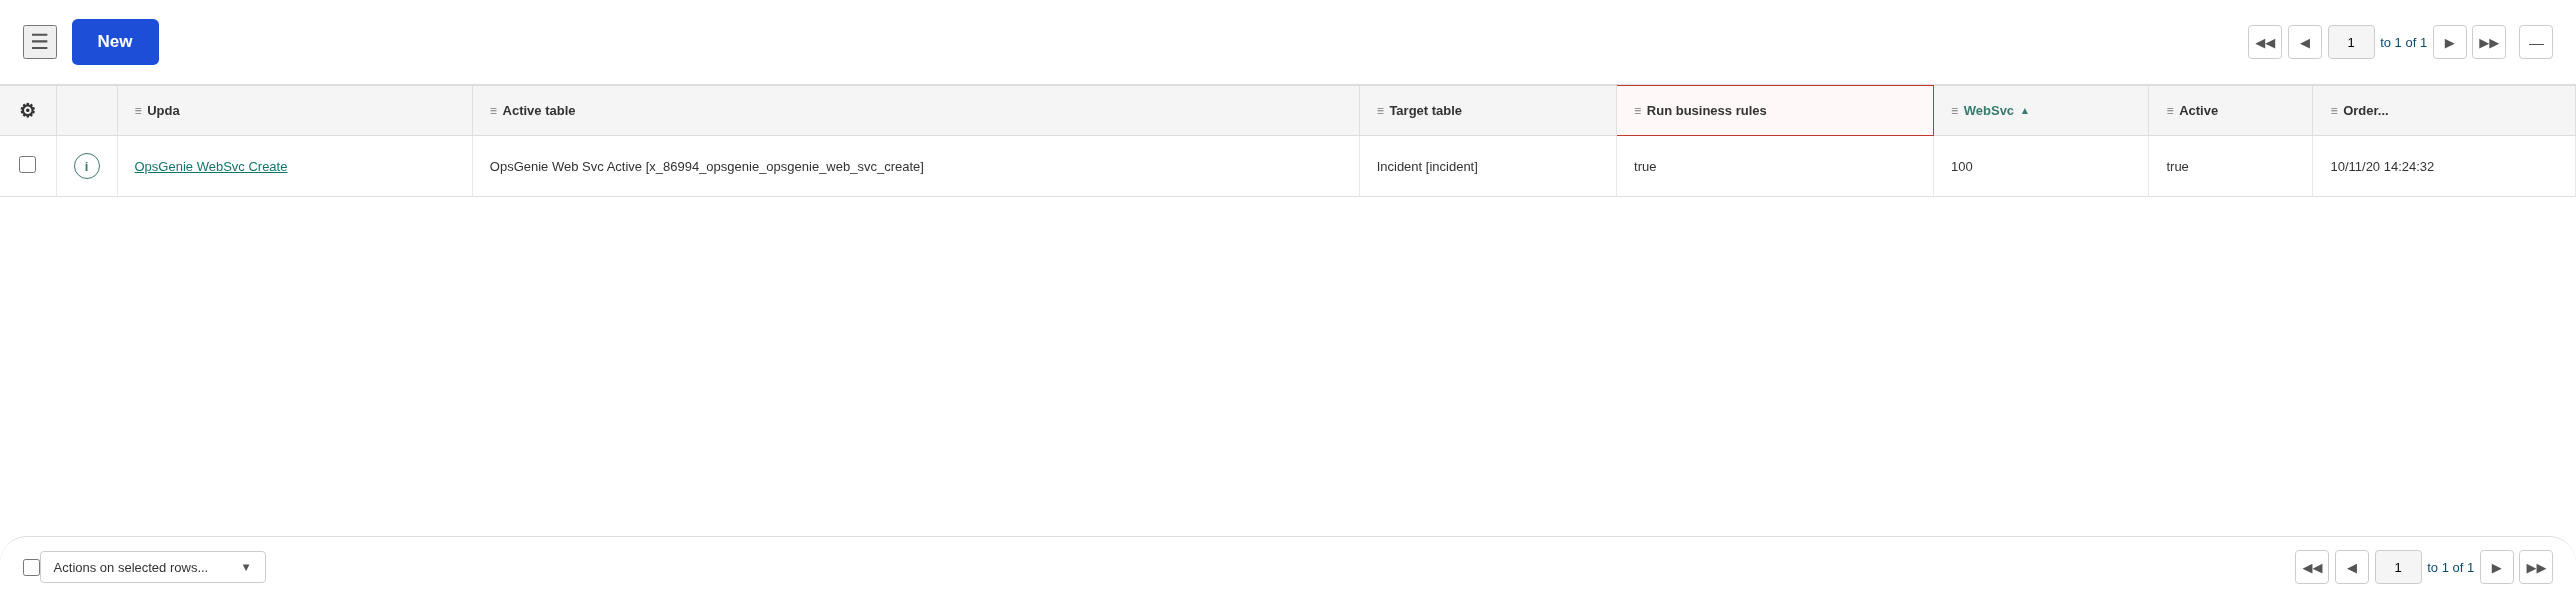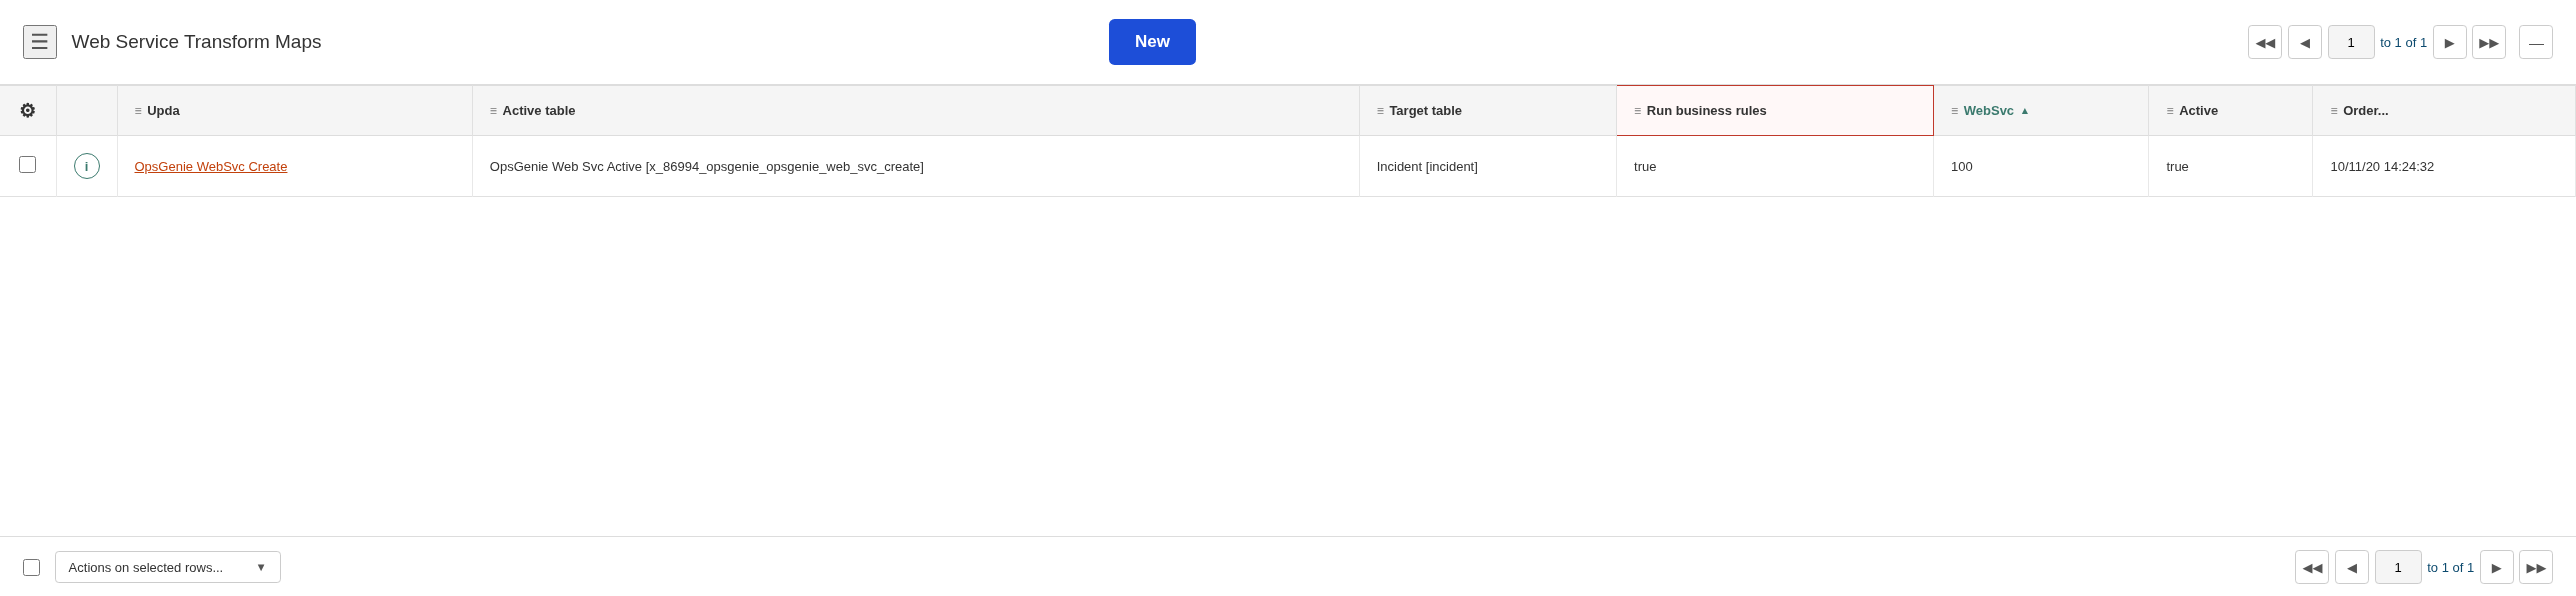--- a/index.html
+++ b/index.html
@@ -173,32 +173,32 @@
       border-radius: 50%;
       display: inline-flex;
       align-items: center;
       justify-content: center;
       color: #3b7a6e;
       font-size: 13px;
       font-weight: 700;
       cursor: pointer;
     }
     .record-link {
-      color: #c2410c;
+      color: #0f766e;
       text-decoration: underline;
       cursor: pointer;
     }
     
     .footer {
       display: flex;
       align-items: center;
       padding: 13px 22.6px;
       border-top: 0.9px solid #ddd;
       background: #fff;
-      gap: 15px;
+      border-radius: 27px;
     }
     .actions-dropdown {
       display: flex;
       align-items: center;
       gap: 7.5px;
       border: 0.9px solid #ccc;
       border-radius: 3.8px;
       padding: 7.5px 13px;
       background: #fff;
       cursor: pointer;
@@ -222,21 +222,20 @@
   </style>
 </head>
 <body>
 
 <div class="app-container">
 
   <div class="header">
     <button class="hamburger-icon">
       <span>☰</span>
     </button>
-    <span class="header-title">Web Service Transform Maps</span>
     <button class="new-button">New</button>
     <div class="header-spacer"></div>
     <div class="pagination-controls">
       <button class="page-nav-btn">◀◀</button>
       <button class="page-nav-btn">◀</button>
       <input class="page-input" type="text" value="1" style="">
       <span class="page-of">to 1 of 1</span>
       <button class="page-nav-btn">▶</button>
       <button class="page-nav-btn">▶▶</button>
       <button class="collapse-btn">—</button>

